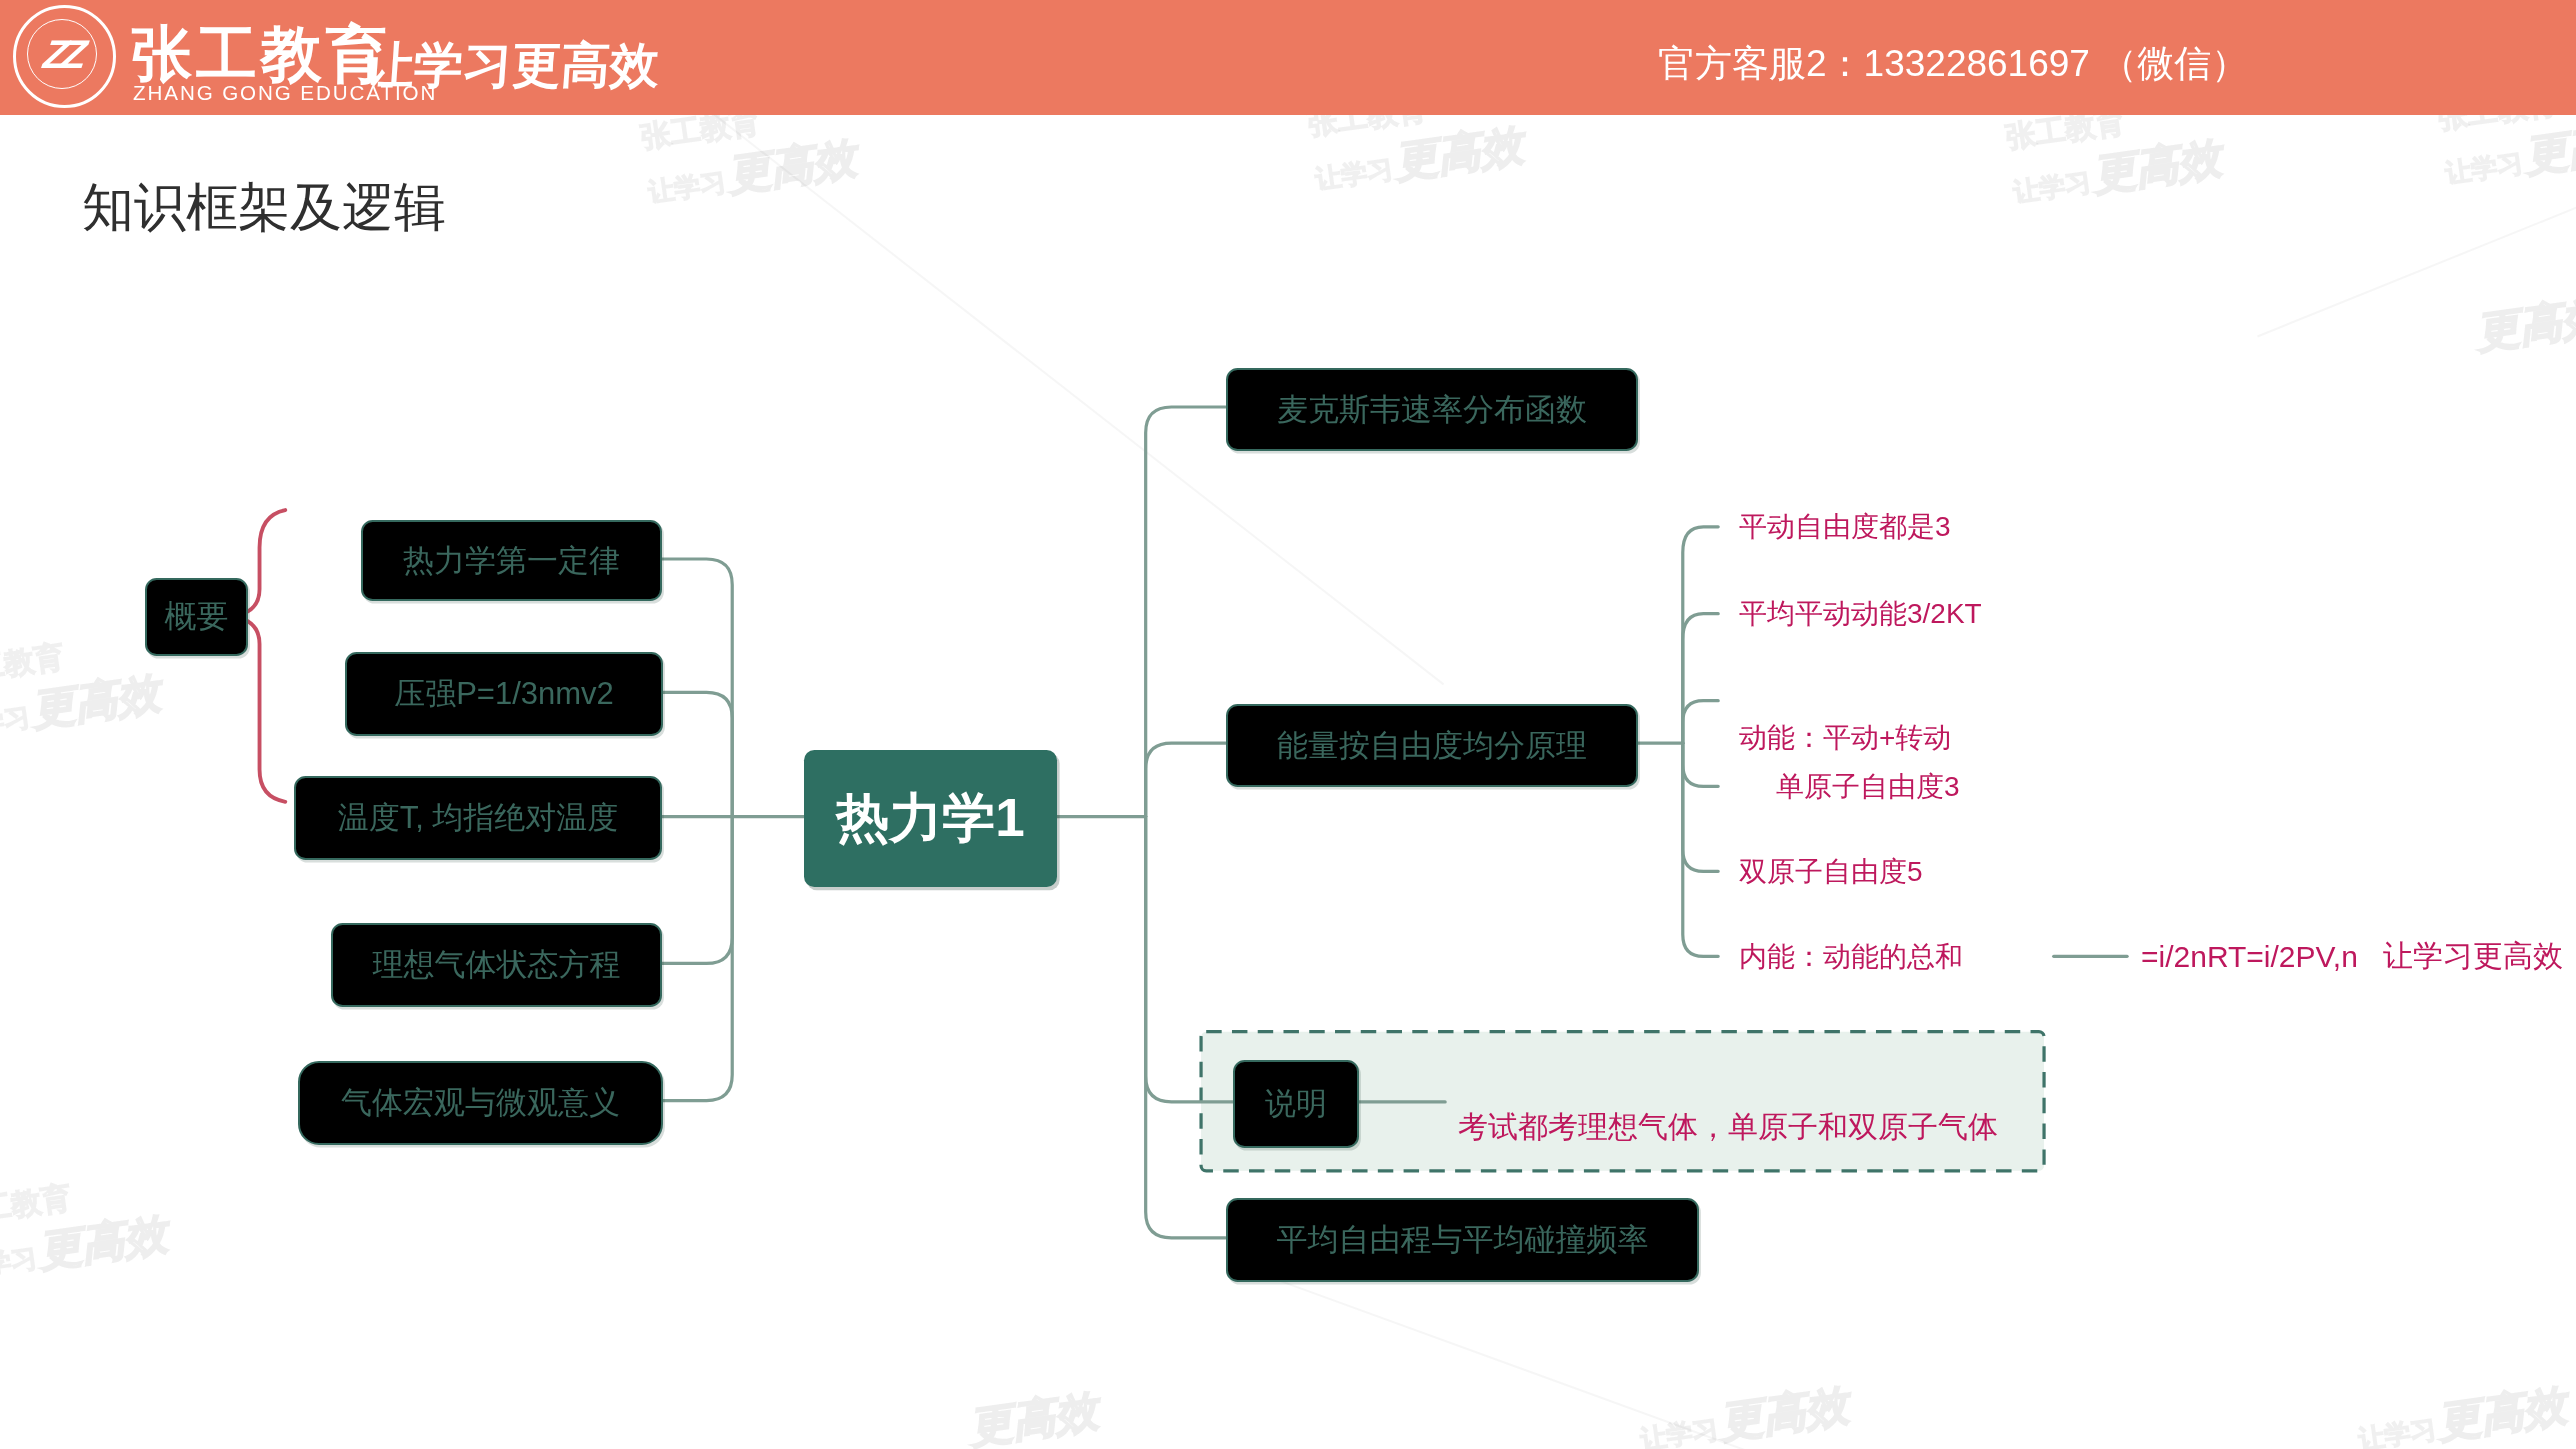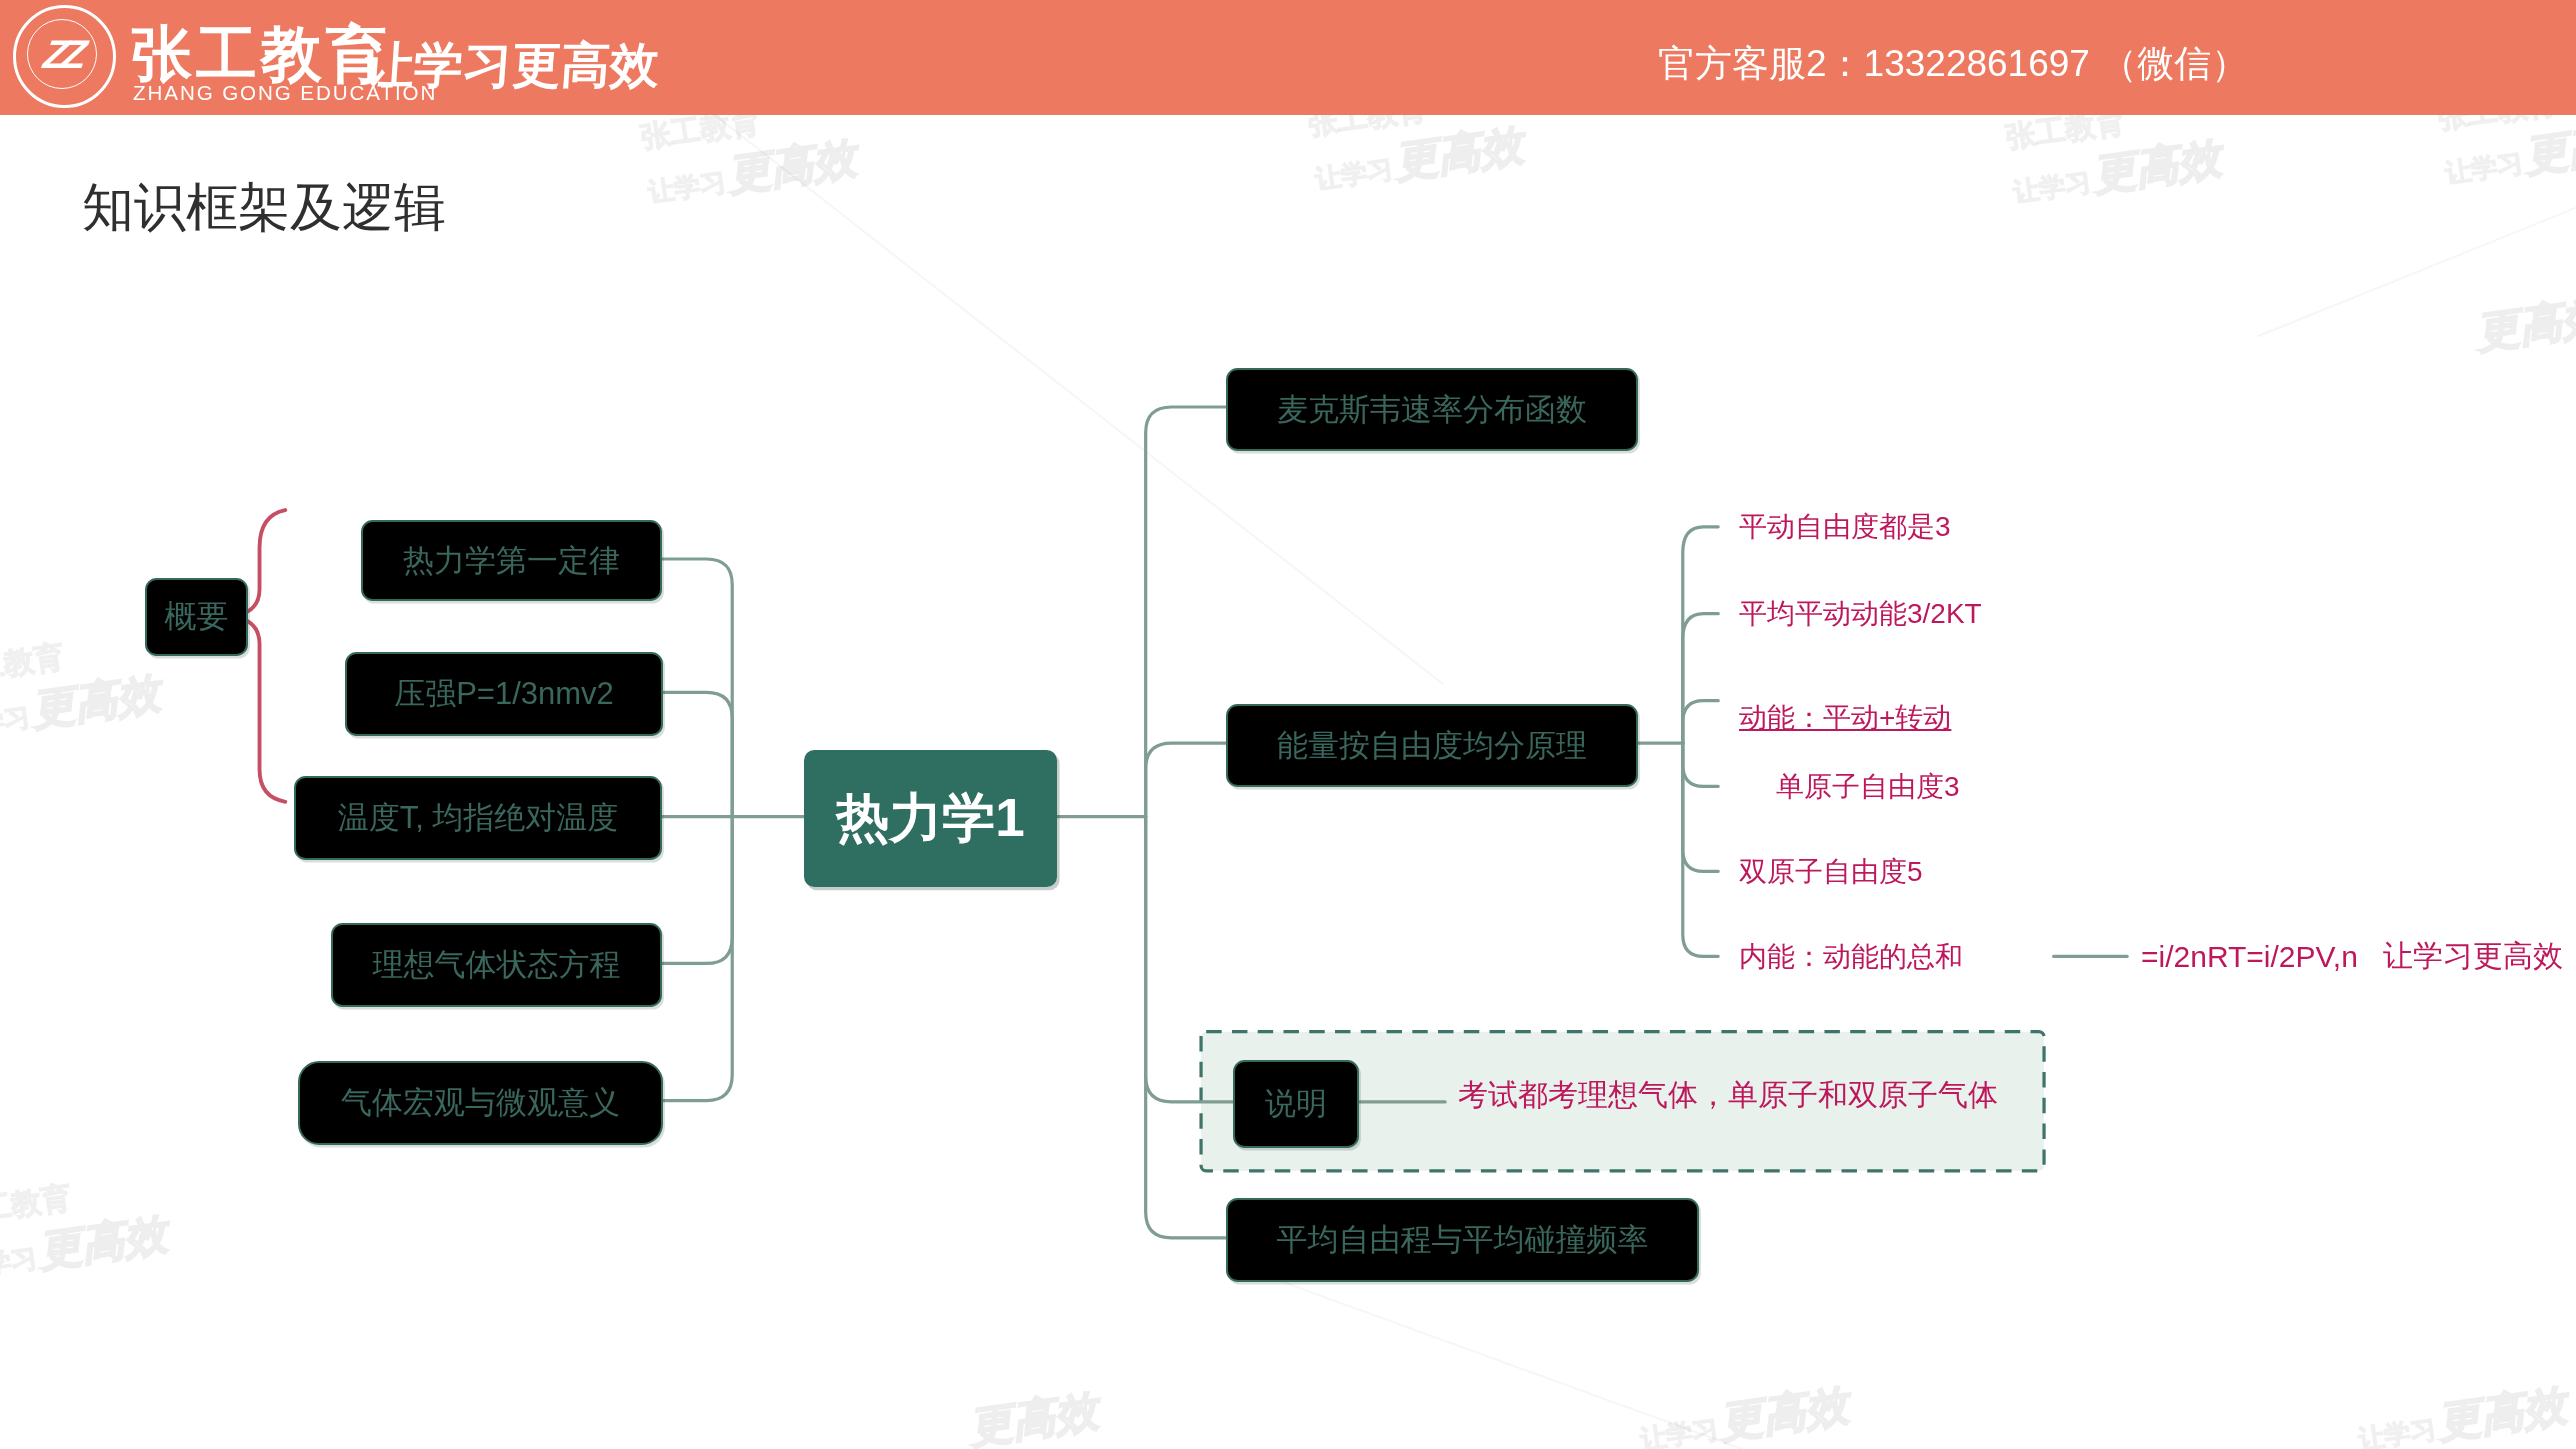--- a/index.html
+++ b/index.html
@@ -137,26 +137,26 @@
   <div class="node" style="left:331px;top:923px;width:327px;height:80px;">理想气体状态方程</div>
   <div class="node" style="left:298px;top:1061px;width:361px;height:80px;border-radius:21px;">气体宏观与微观意义</div>
 
   <div class="node center" style="left:804px;top:750px;width:253px;height:137px;">热力学1</div>
 
   <div class="node" style="left:1226px;top:368px;width:408px;height:79px;">麦克斯韦速率分布函数</div>
   <div class="node" style="left:1226px;top:704px;width:408px;height:79px;">能量按自由度均分原理</div>
 
   <div class="leaf" style="left:1739px;top:507px;">平动自由度都是3</div>
   <div class="leaf" style="left:1739px;top:594px;">平均平动动能3/2KT</div>
-  <div class="leaf" style="left:1739px;top:698px;text-decoration:underline;">动能：平动+转动</div>
+  <div class="leaf" style="left:1739px;top:718px;">动能：平动+转动</div>
   <div class="leaf" style="left:1728px;top:767px;margin-left:48px;">单原子自由度3</div>
   <div class="leaf" style="left:1739px;top:852px;">双原子自由度5</div>
   <div class="leaf" style="left:1739px;top:937px;">内能：动能的总和</div>
   <div class="leaf" style="left:2141px;top:937px;font-size:30px;">=i/2nRT=i/2PV,n</div>
   <div class="leaf" style="left:2383px;top:937px;font-size:30px;">让学习更高效</div>
 
   <div class="node" style="left:1233px;top:1060px;width:122px;height:84px;">说明</div>
-  <div class="leaf" style="left:1458px;top:1076px;font-size:30px;">考试都考理想气体，单原子和双原子气体</div>
+  <div class="leaf" style="left:1458px;top:1108px;font-size:30px;">考试都考理想气体，单原子和双原子气体</div>
 
   <div class="node" style="left:1226px;top:1198px;width:469px;height:80px;">平均自由程与平均碰撞频率</div>
 
 </div>
 
 
 </body></html>

